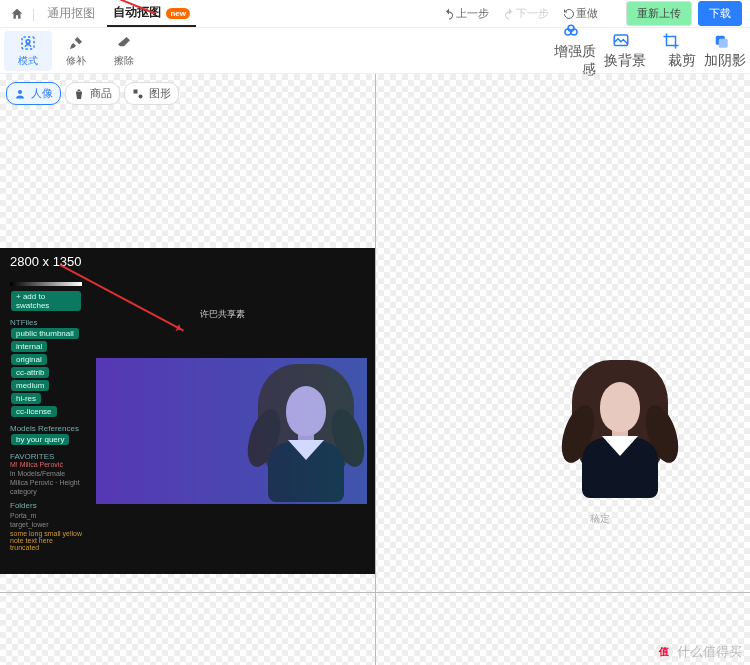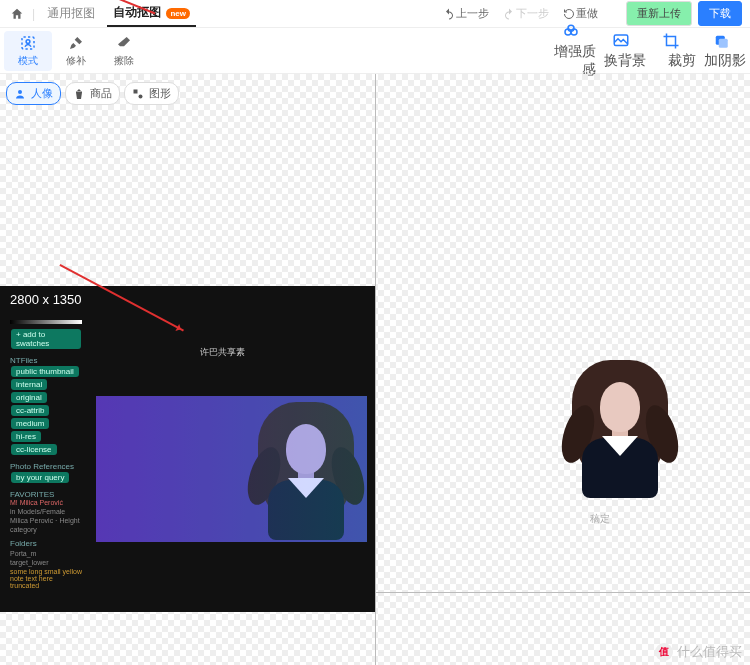--- a/index.html
+++ b/index.html
@@ -44,21 +44,21 @@
       linear-gradient(-45deg,#eee 25%,transparent 25%),
       linear-gradient(45deg,transparent 75%,#eee 75%),
       linear-gradient(-45deg,transparent 75%,#eee 75%);
     background-size:12px 12px;
     background-position:0 0,0 6px,6px -6px,-6px 0;
   }
   .vline { position:absolute; top:0; bottom:0; left:50%; width:1px; background:#bbb; }
   .hline { position:absolute; left:0; right:0; bottom:72px; height:1px; background:#bbb; }
 
   
-  .darkpanel { position:absolute; left:0; top:174px; width:375px; height:326px; background:#111; color:#bbb; font-size:9px;margin-top:38px; }
+  .darkpanel { position:absolute; left:0; top:174px; width:375px; height:326px; background:#111; color:#bbb; font-size:9px; }
   .darkpanel .dim { position:absolute; top:6px; left:10px; color:#fff; font-size:13px; }
   .darkpanel .side { position:absolute; top:26px; left:0; width:92px; bottom:16px; padding:4px 10px; overflow:hidden; }
   .darkpanel .bar { height:4px; background:linear-gradient(90deg,#000,#fff); margin:4px 0; }
   .darkpanel .pill { display:inline-block; background:#0d7860; color:#cfe; padding:1px 5px; border-radius:3px; font-size:8px; margin:1px; }
   .darkpanel .lbl { color:#7aa; font-size:8px; margin-top:6px; }
   .darkpanel .line { color:#888; font-size:7px; margin:2px 0; }
   .darkpanel .red { color:#d66; font-size:7px; }
   .darkpanel .yellow { color:#cc9933; font-size:7px; }
   .darkpanel .canvas { position:absolute; left:96px; top:110px; right:8px; height:146px; background:#3a3099; overflow:hidden; }
   .darkpanel .caption { position:absolute; left:200px; top:60px; color:#ccc; font-size:9px; }
@@ -235,21 +235,21 @@
       <div class="lbl">NTFiles</div>
       <div>
         <span class="pill">public thumbnail</span>
         <span class="pill">internal</span>
         <span class="pill">original</span>
         <span class="pill">cc-attrib</span>
         <span class="pill">medium</span>
         <span class="pill">hi-res</span>
         <span class="pill">cc-license</span>
       </div>
-      <div class="lbl">Photo References</div>
+      <div class="lbl">Models References</div>
       <span class="pill">by your query</span>
       <div class="lbl">FAVORITES</div>
       <div class="red">M! Milica Perović</div>
       <div class="line">in Models/Female</div>
       <div class="line">Milica Perovic · Height</div>
       <div class="line">category</div>
       <div class="lbl">Folders</div>
       <div class="line">Porta_m</div>
       <div class="line">target_lower</div>
       <div class="yellow">some long small yellow note text here truncated</div>

